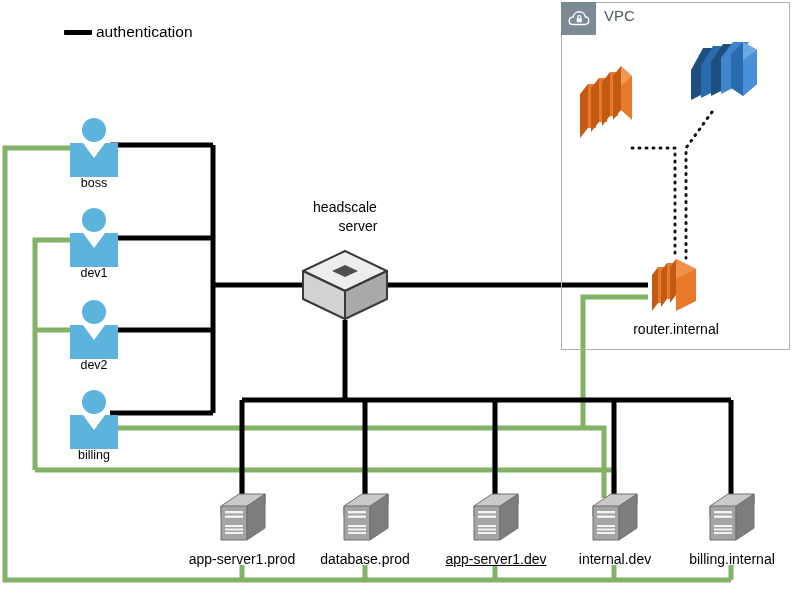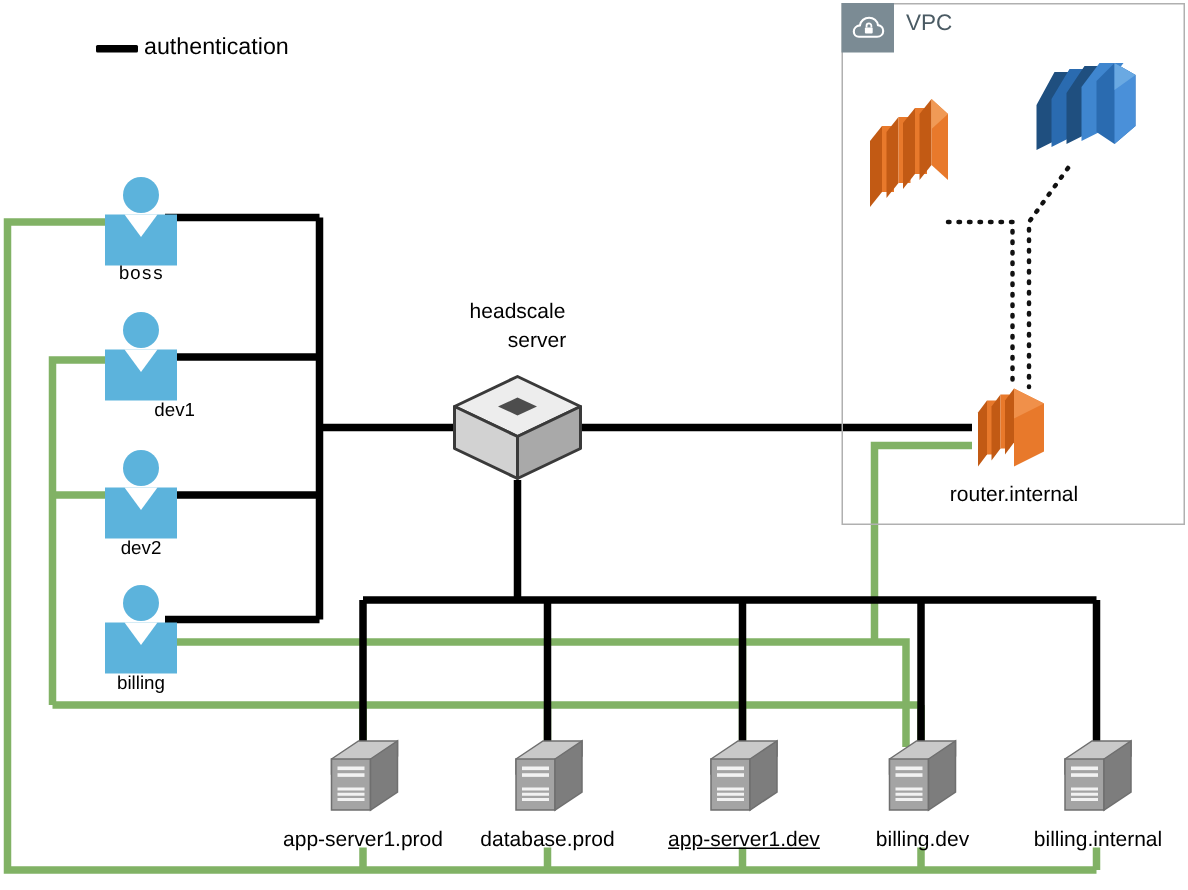--- a/index.html
+++ b/index.html
@@ -203,28 +203,28 @@
       </g>
     </svg>
   </div>
   <div class="node-label mid" style="left:610px;top:321px;width:132px;">router.internal</div>
 
   <div class="user-fig" style="left:70px;top:118px;">
     <span class="user-head"></span>
     <span class="user-body"></span>
     <span class="user-notch"></span>
   </div>
-  <div class="node-label" style="left:58px;top:176px;width:72px;font-family:Liberation Mono, monospace;">boss</div>
+  <div class="node-label" style="left:58px;top:176px;width:72px;">boss</div>
 
   <div class="user-fig" style="left:70px;top:208px;">
     <span class="user-head"></span>
     <span class="user-body"></span>
     <span class="user-notch"></span>
   </div>
-  <div class="node-label" style="left:58px;top:266px;width:72px;text-align:right;">dev1</div>
+  <div class="node-label" style="left:58px;top:266px;width:72px;">dev1</div>
 
   <div class="user-fig" style="left:70px;top:300px;">
     <span class="user-head"></span>
     <span class="user-body"></span>
     <span class="user-notch"></span>
   </div>
   <div class="node-label" style="left:58px;top:358px;width:72px;">dev2</div>
 
   <div class="user-fig" style="left:70px;top:390px;">
     <span class="user-head"></span>
@@ -291,21 +291,21 @@
       <polygon points="4,14 22,2 48,2 48,12 30,24 4,24" fill="#c9c9c9" stroke="#6f6f6f" stroke-width="1"></polygon>
       <polygon points="4,14 30,14 30,48 4,48" fill="#a4a4a4" stroke="#6f6f6f" stroke-width="1"></polygon>
       <polygon points="30,14 48,2 48,36 30,48" fill="#7d7d7d" stroke="#6f6f6f" stroke-width="1"></polygon>
       <rect x="8" y="19" width="18" height="2.4" fill="#f2f2f2"></rect>
       <rect x="8" y="23.5" width="18" height="2.4" fill="#f2f2f2"></rect>
       <rect x="8" y="33" width="18" height="2" fill="#f2f2f2"></rect>
       <rect x="8" y="36.5" width="18" height="2" fill="#f2f2f2"></rect>
       <rect x="8" y="40" width="18" height="2" fill="#f2f2f2"></rect>
     </svg>
   </div>
-  <div class="node-label mid" style="left:557px;top:551px;width:116px;">billing.dev</div>
+  <div class="node-label mid" style="left:557px;top:551px;width:116px;">internal.dev</div>
 
   <div class="srv" style="left:706px;top:492px;">
     <svg width="52" height="52" viewBox="0 0 52 52" aria-hidden="true">
       <polygon points="4,14 22,2 48,2 48,12 30,24 4,24" fill="#c9c9c9" stroke="#6f6f6f" stroke-width="1"></polygon>
       <polygon points="4,14 30,14 30,48 4,48" fill="#a4a4a4" stroke="#6f6f6f" stroke-width="1"></polygon>
       <polygon points="30,14 48,2 48,36 30,48" fill="#7d7d7d" stroke="#6f6f6f" stroke-width="1"></polygon>
       <rect x="8" y="19" width="18" height="2.4" fill="#f2f2f2"></rect>
       <rect x="8" y="23.5" width="18" height="2.4" fill="#f2f2f2"></rect>
       <rect x="8" y="33" width="18" height="2" fill="#f2f2f2"></rect>
       <rect x="8" y="36.5" width="18" height="2" fill="#f2f2f2"></rect>

